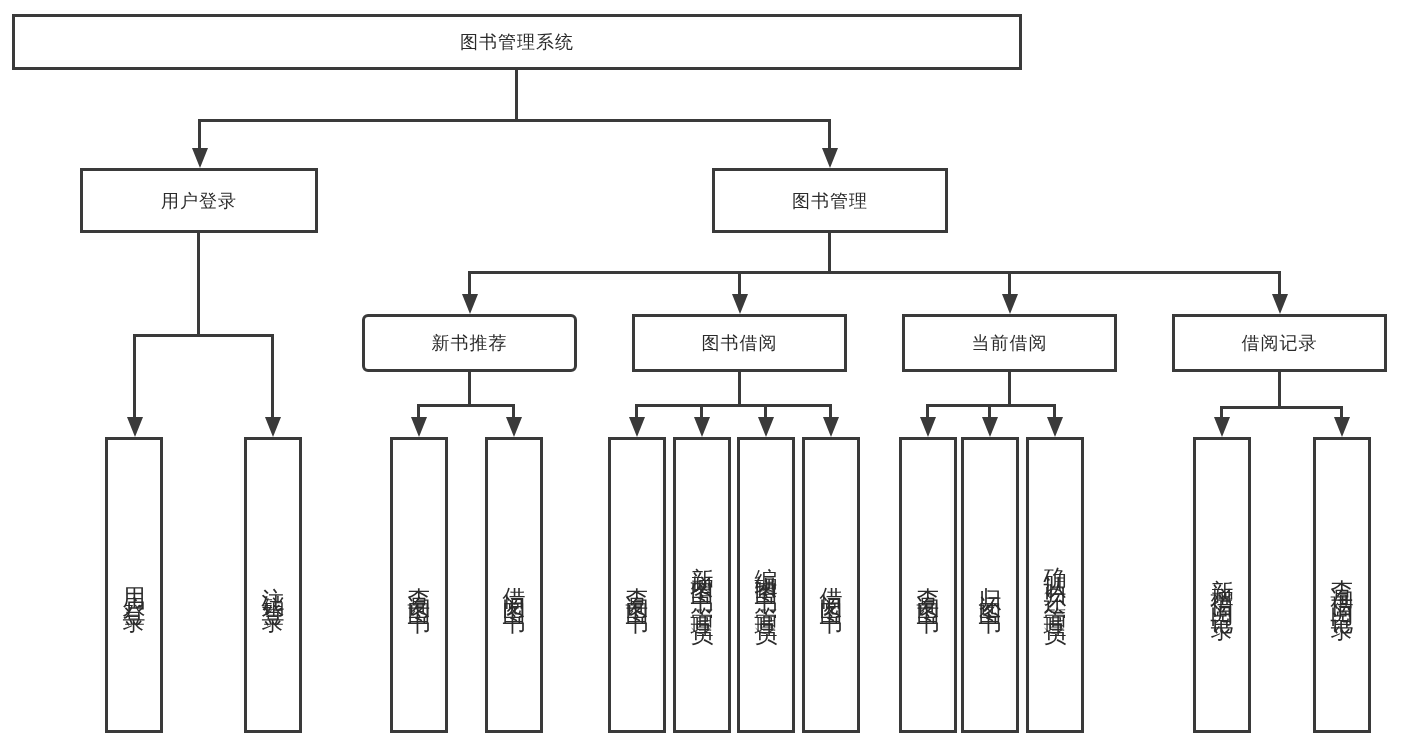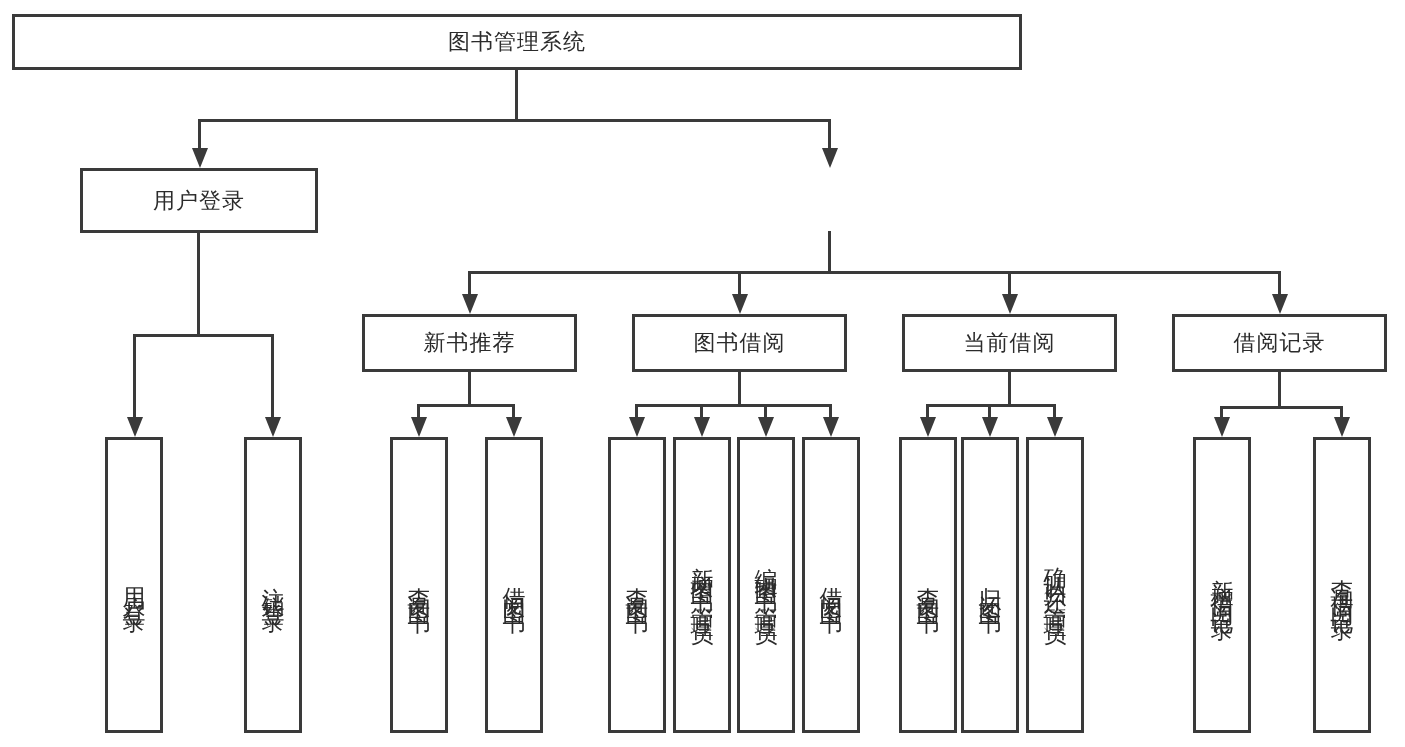--- a/index.html
+++ b/index.html
@@ -19,21 +19,21 @@
     color:var(--text);
   }
   .box{
     position:absolute;
     box-sizing:border-box;
     background:var(--box-background);
     border:3px solid var(--line);
     display:flex;
     align-items:center;
     justify-content:center;
-    font-size:22px;
+    font-size:18px;
     letter-spacing:1px;
     color:var(--text);
     z-index:2;
   }
   .leaf{
     writing-mode:vertical-rl;
     text-orientation:mixed;
     font-size:23px;
     letter-spacing:8px;
     line-height:1;
@@ -70,34 +70,35 @@
 <div class="canvas">
 
   <div class="box" style="left:12px;top:14px;width:1010px;height:56px;">图书管理系统</div>
 
   <div class="vline" style="left:515px;top:69px;height:51px;"></div>
   <div class="hline" style="left:198px;top:119px;width:633px;"></div>
   <div class="arrow" style="left:198px;top:119px;height:29px;"></div>
   <div class="arrow" style="left:828px;top:119px;height:29px;"></div>
 
   <div class="box" style="left:80px;top:168px;width:238px;height:65px;">用户登录</div>
+  <div class="box" style="left:712px;top:168px;width:236px;height:65px;">图书管理</div>
 
   <div class="vline" style="left:197px;top:231px;height:104px;"></div>
   <div class="hline" style="left:133px;top:334px;width:141px;"></div>
   <div class="arrow" style="left:133px;top:334px;height:83px;"></div>
   <div class="arrow" style="left:271px;top:334px;height:83px;"></div>
 
   <div class="vline" style="left:828px;top:231px;height:43px;"></div>
   <div class="hline" style="left:468px;top:271px;width:813px;"></div>
   <div class="arrow" style="left:468px;top:271px;height:23px;"></div>
   <div class="arrow" style="left:738px;top:271px;height:23px;"></div>
   <div class="arrow" style="left:1008px;top:271px;height:23px;"></div>
   <div class="arrow" style="left:1278px;top:271px;height:23px;"></div>
 
-  <div class="box" style="left:362px;top:314px;width:215px;height:58px;">新书推荐</div>
+  <div class="box" style="left:362px;top:314px;width:215px;height:58px;border-radius:6px;">新书推荐</div>
   <div class="box" style="left:632px;top:314px;width:215px;height:58px;">图书借阅</div>
   <div class="box" style="left:902px;top:314px;width:215px;height:58px;">当前借阅</div>
   <div class="box" style="left:1172px;top:314px;width:215px;height:58px;">借阅记录</div>
 
   <div class="vline" style="left:468px;top:370px;height:37px;"></div>
   <div class="hline" style="left:417px;top:404px;width:98px;"></div>
   <div class="arrow" style="left:417px;top:404px;height:13px;"></div>
   <div class="arrow" style="left:512px;top:404px;height:13px;"></div>
 
   <div class="vline" style="left:738px;top:370px;height:37px;"></div>

